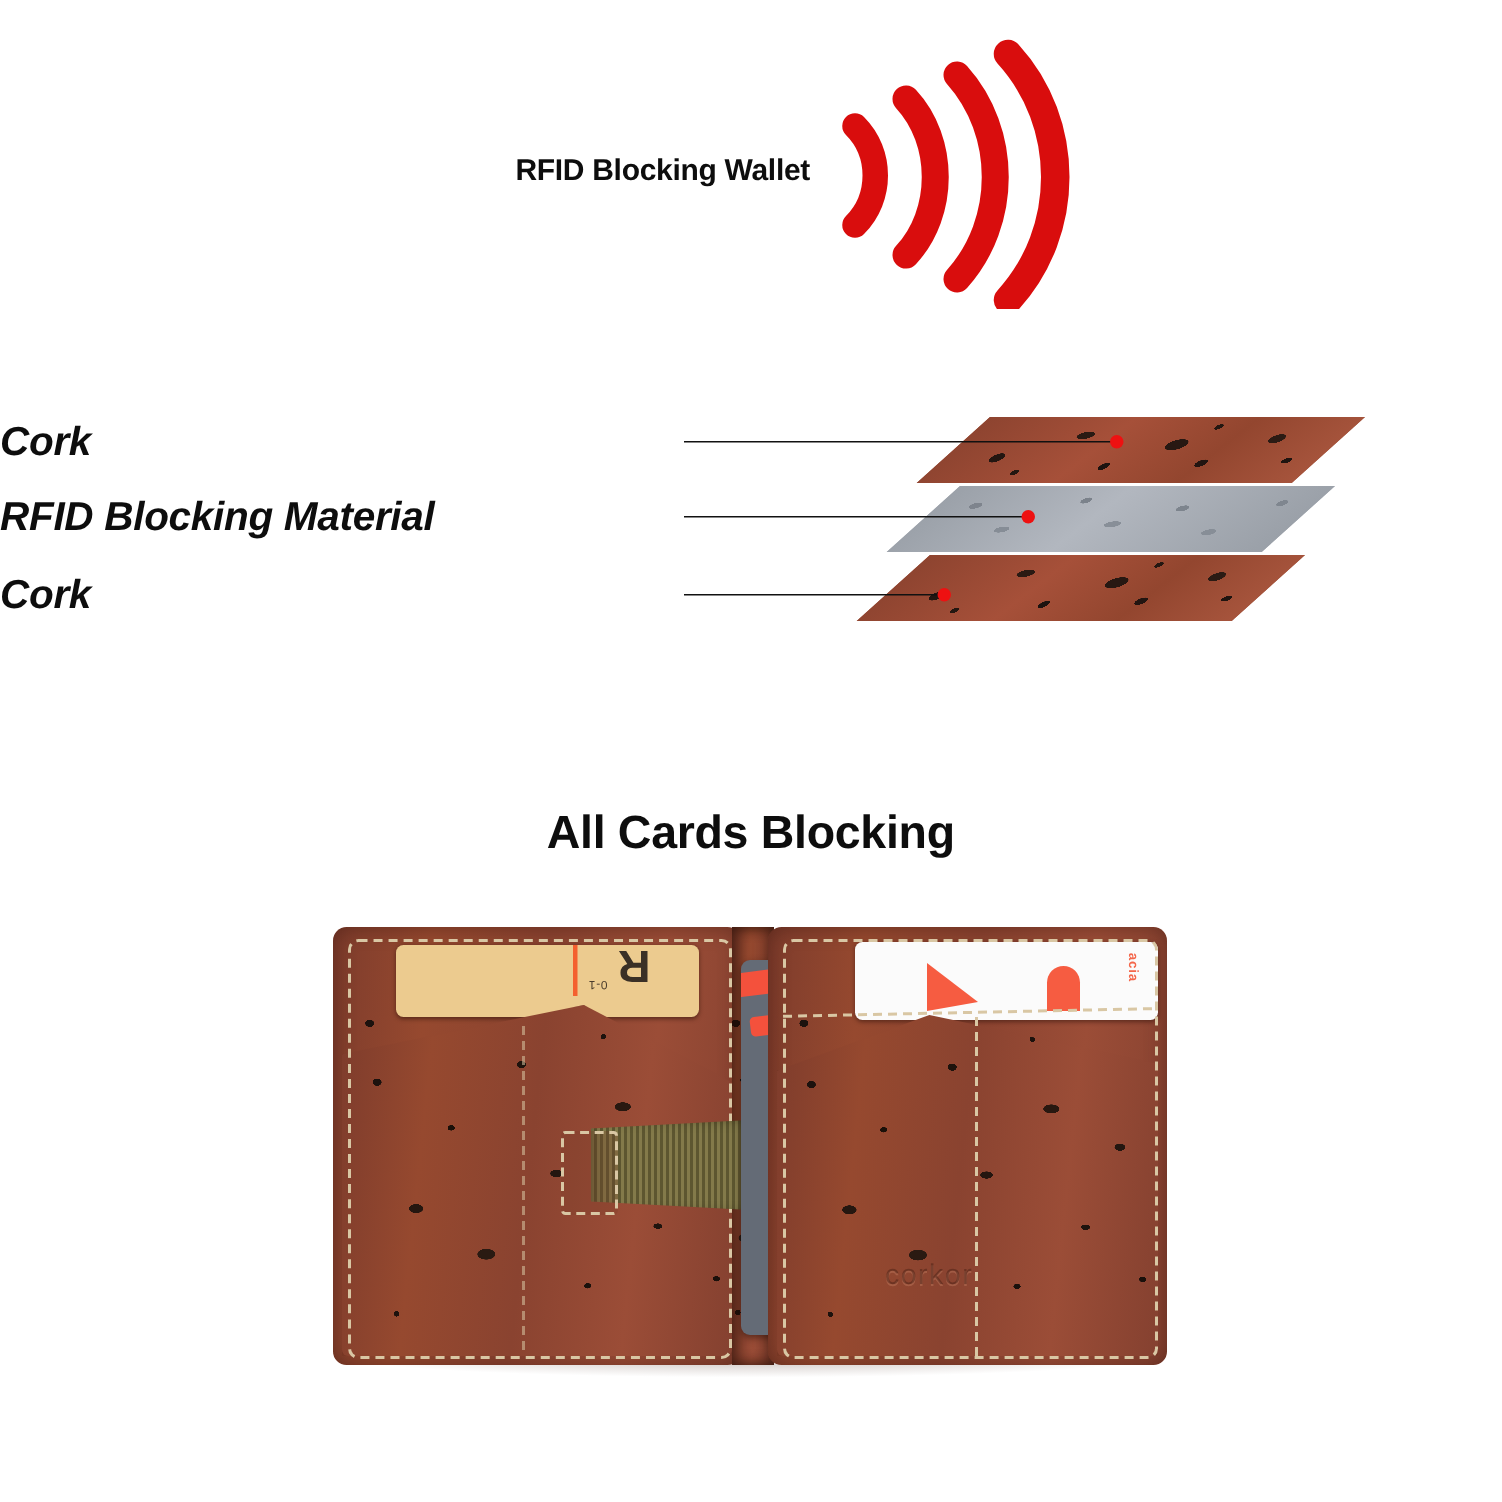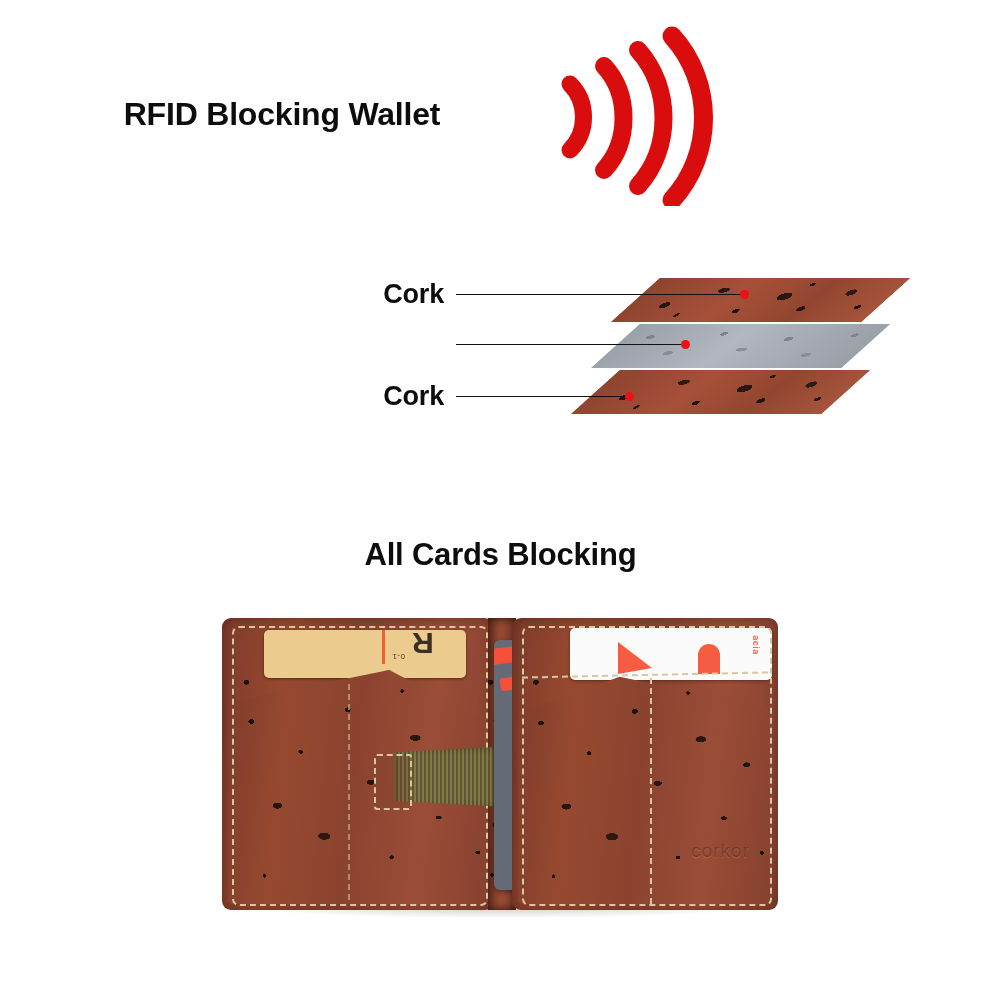--- a/index.html
+++ b/index.html
@@ -18,26 +18,25 @@
 
   
   .abs { position: absolute; }
   .nowrap { white-space: nowrap; }
 
   
   #headline-title {
     left: 0;
     top: 96px;
     width: 540px;
-    text-align: center;
-    font-size: 32px;
+    text-align: right;
+    font-size: 20px;
     font-weight: bold;
     letter-spacing: -0.2px;
     line-height: 36px;
-    margin-left: 12px;
   }
   #rfid-wave-icon {
     left: 548px;
     top: 26px;
     width: 170px;
     height: 180px;
   }
 
   
   #layers-block {
@@ -45,22 +44,23 @@
     top: 262px;
     width: 1001px;
     height: 170px;
   }
   .layer-label {
     position: absolute;
     right: auto;
     font-size: 27px;
     font-weight: bold;
     letter-spacing: -0.2px;
-    text-align: right;
+    text-align: left;
     line-height: 32px;
+    font-style: italic;
   }
   .leader-line {
     position: absolute;
     height: 0;
     border-top: 1.6px solid #111111;
   }
   .leader-dot {
     position: absolute;
     width: 9px;
     height: 9px;
@@ -186,20 +186,21 @@
   <div class="leader-dot" style="left:740px; top:28px;"></div>
 
   <div class="leader-line" style="left:456px; top:82px; width:228px;"></div>
   <div class="leader-dot" style="left:681px; top:78px;"></div>
 
   <div class="leader-line" style="left:456px; top:134px; width:172px;"></div>
   <div class="leader-dot" style="left:625px; top:130px;"></div>
 
   <div class="layer-label nowrap" style="left:0; top:16px; width:444px;">Cork</div>
 
+  <div class="layer-label nowrap" style="left:0; top:66px; width:444px;">RFID Blocking Material</div>
 
   <div class="layer-label nowrap" style="left:0; top:118px; width:444px;">Cork</div>
 </div>
 
 <div class="abs nowrap" id="cards-protected-heading">All Cards Blocking</div>
 
 <div class="abs" id="wallet-photo">
 
   <div class="abs" style="left:8px; top:286px; width:540px; height:14px;
        background:radial-gradient(ellipse at 50% 0%, rgba(60,30,18,0.30) 0%, rgba(255,255,255,0) 72%);"></div>
@@ -261,21 +262,21 @@
          border-bottom:6px solid transparent;"></div>
     <div class="abs" style="left:128px; top:16px; width:22px; height:30px; background:#f65c41;
          border-top-left-radius:11px; border-top-right-radius:11px;"></div>
     <div class="abs" style="left:176px; top:12px; font-size:9px; color:#f4674b; font-weight:bold;
          transform:rotate(90deg); letter-spacing:0.5px;">acia</div>
   </div>
 
   <div class="pocket cork-tex" style="left:296px; top:54px; width:254px; height:232px;
        clip-path: polygon(0% 18%, 40% 2%, 100% 16%, 100% 100%, 0% 100%);"></div>
 
-  <div class="abs" style="left:368px; top:222px; width:160px; text-align:right;
+  <div class="abs" style="left:368px; top:222px; width:160px; text-align:left;
        font-size:19px; color:rgba(62,26,16,0.42); letter-spacing:1px;
        text-shadow:0 1px 0 rgba(215,150,120,0.30);">corkor</div>
 
   <div class="stitch" style="left:300px; top:8px; width:246px; height:276px;
        border-width:2px; border-radius:7px; border-style:dashed;"></div>
 
   <div class="stitch" style="left:300px; top:56px; width:246px; height:0;
        border-top-width:2px; border-top-style:dashed; transform:rotate(-1.2deg);"></div>
 
   <div class="stitch" style="left:428px; top:60px; width:0; height:226px;

